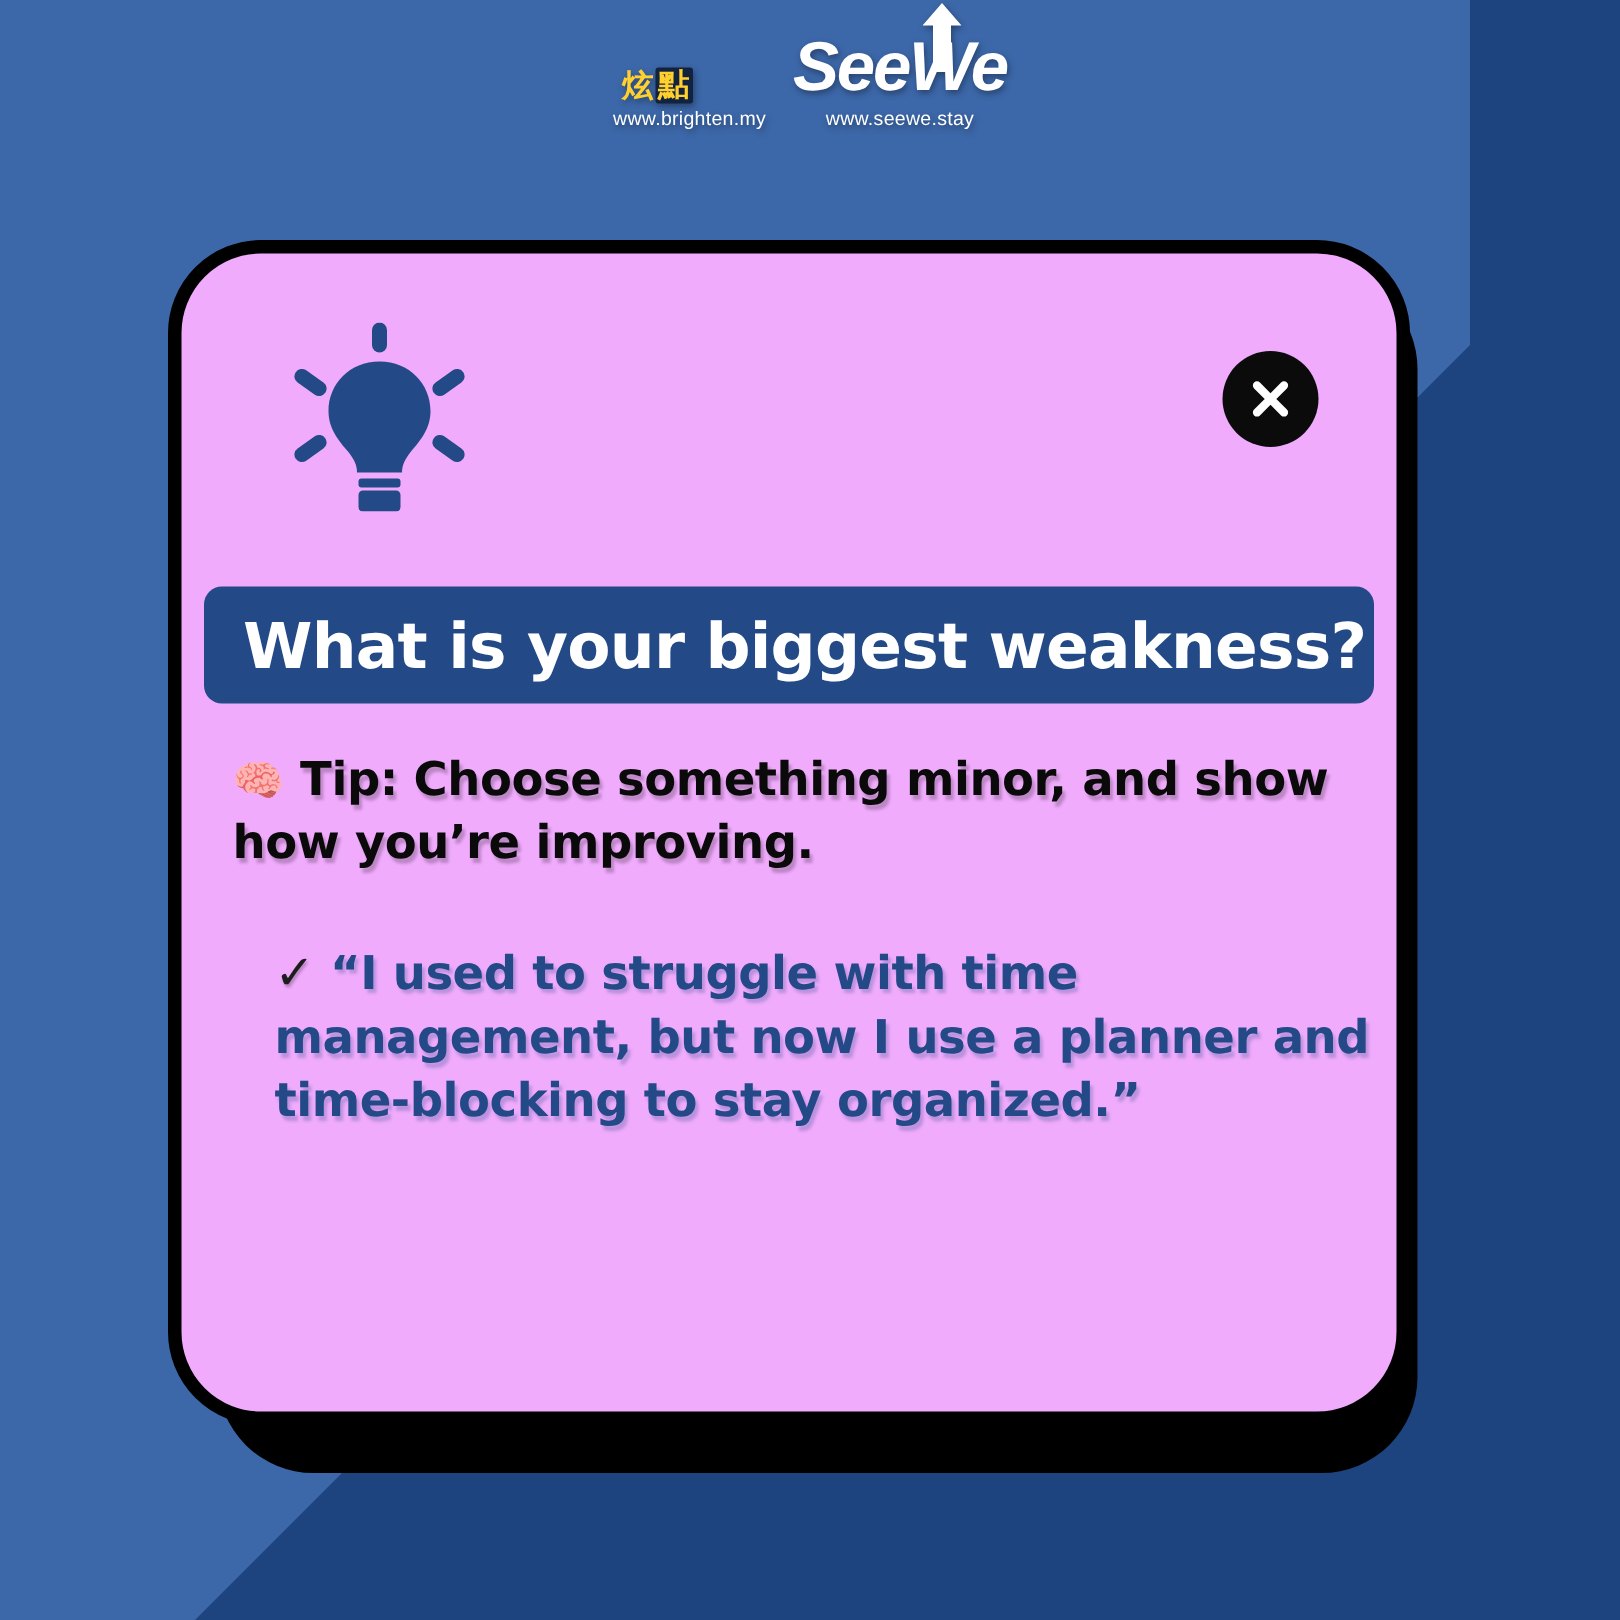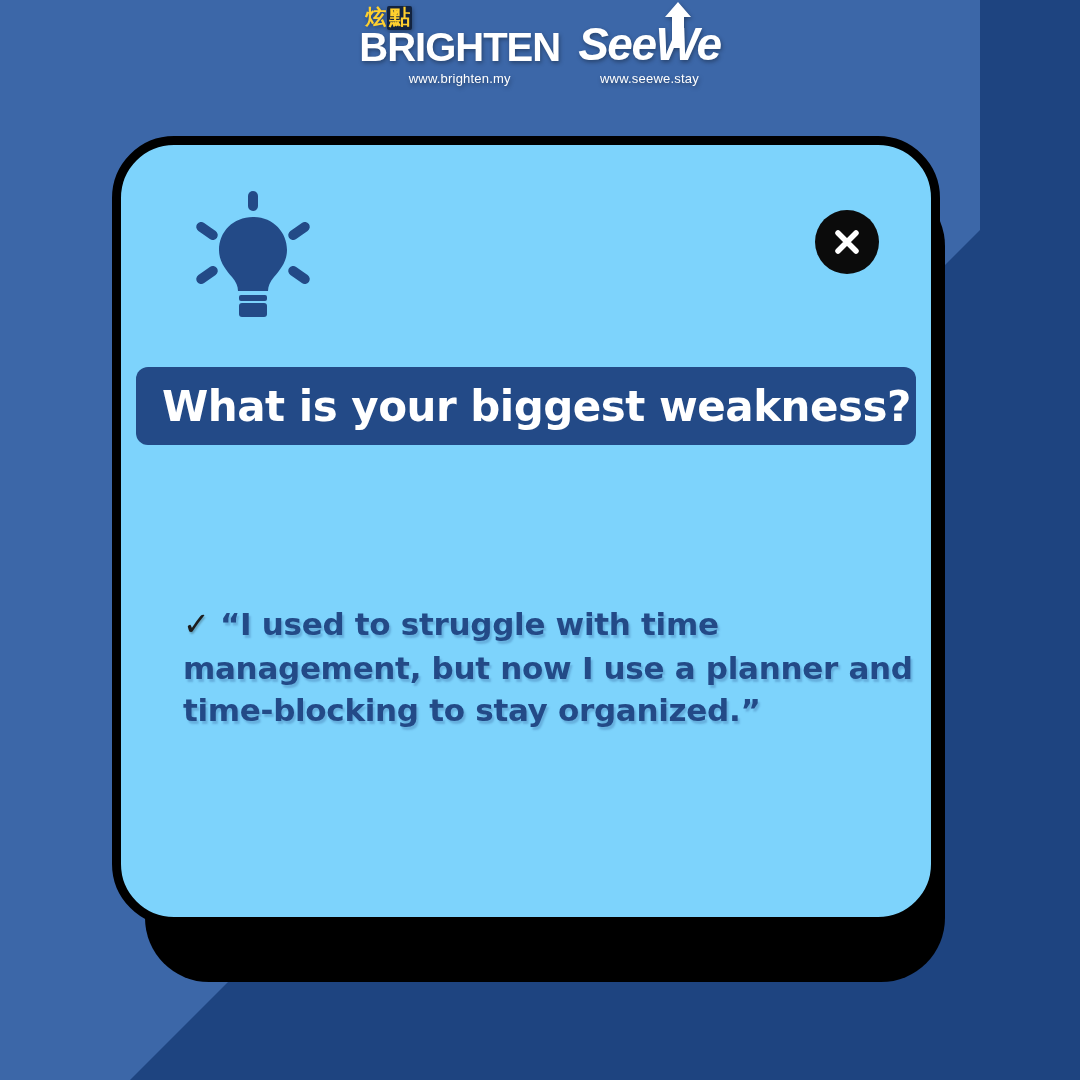--- a/index.html
+++ b/index.html
@@ -129,24 +129,24 @@
     top: 182px;
     width: 800px;
     height: 800px;
     background: #000000;
     border-radius: 64px;
     z-index: 8;
   }
   .card {
     position: absolute;
     left: 112px;
-    top: 136px;
+    top: 160px;
     width: 828px;
     height: 790px;
-    background: #7dd3fc;
+    background: #f0abfc;
     border: 9px solid #000000;
     border-radius: 62px;
     box-sizing: border-box;
     z-index: 9;
     overflow: hidden;
     padding-left: 12px;
   }
 
   
   .bulb {
@@ -250,21 +250,20 @@
   <div class="long-shadow2"></div>
 
   <div class="logo">
     <div class="logo-inner">
 
       <div class="logo-col">
         <div class="cn-mark">
           <span class="cn-a">炫</span>
           <span class="cn-b">點</span>
         </div>
-        <div class="word">BRIGHTEN</div>
         <div class="url">www.brighten.my</div>
       </div>
 
       <div class="logo-col">
         <div class="seewe-wrap">
           <svg class="arrow-up" viewBox="0 0 26 46">
             <path d="M13 0 L26 15 L19 15 L19 46 L7 46 L7 15 L0 15 Z" fill="#ffffff"></path>
           </svg>
           <div class="word word-seewe">SeeWe</div>
         </div>
@@ -294,20 +293,23 @@
     <div class="close-btn">
       <svg width="32" height="32" viewBox="0 0 32 32">
         <path d="M7 7 L25 25 M25 7 L7 25" stroke="#ffffff" stroke-width="5.5" stroke-linecap="round"></path>
       </svg>
     </div>
 
     <div class="banner">
       <span class="banner-text">What is your biggest weakness?</span>
     </div>
 
+    <div class="tip-block">
+      <div class="tip-text"><span class="emoji">🧠</span> <span>Tip: Choose something minor, and show how you’re improving.</span></div>
+    </div>
 
     <div class="answer-block">
       <div class="answer-text"><span class="check">✓</span> <span>“I used to struggle with time management, but now I use a planner and time-blocking to stay organized.”</span></div>
     </div>
 
   </div>
 
 </div>
 
 </body></html>

